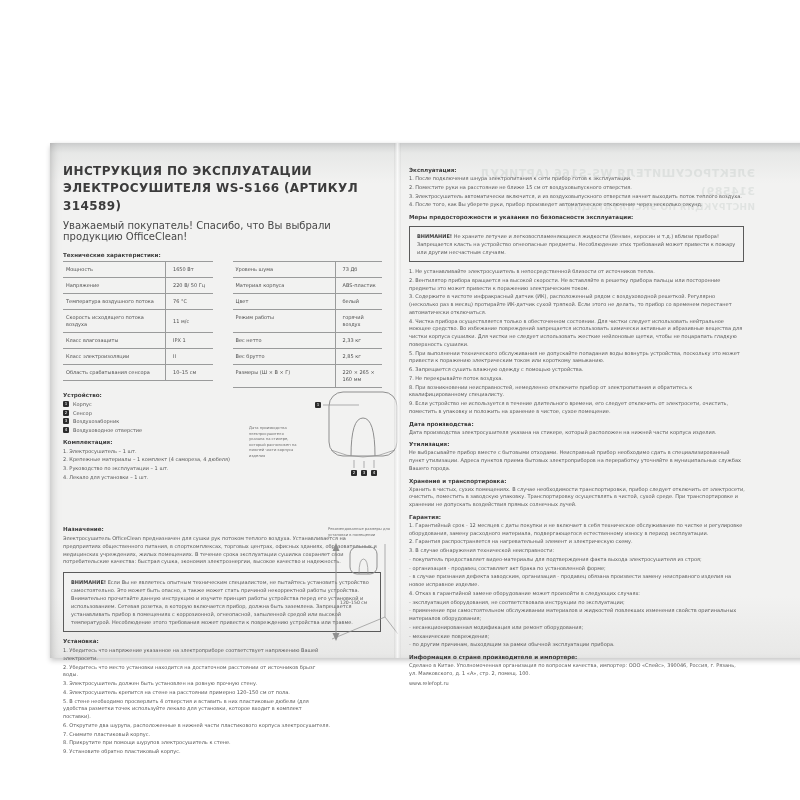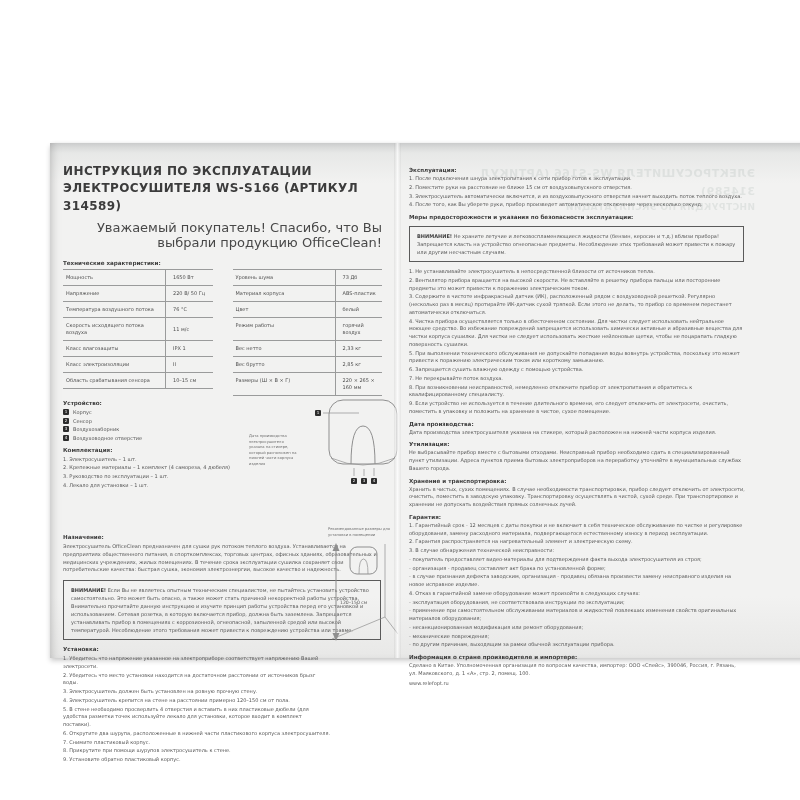--- a/index.html
+++ b/index.html
@@ -18,21 +18,21 @@
     padding-left:42px;
   }
   .fold{
     position:absolute;left:344px;top:0;width:7px;height:100%;
     background:linear-gradient(90deg,rgba(90,90,90,0.10),rgba(255,255,255,0.65) 50%,rgba(90,90,90,0.08));
   }
   .page{position:absolute;top:0;height:100%;color:#565656;}
   .page-left{left:0;width:344px;padding:20px 12px 0 13px;box-sizing:border-box;}
   .page-right{left:351px;width:356px;padding:24px 12px 0 8px;box-sizing:border-box;}
   .title{font-size:12px;font-weight:700;color:#3c3c3c;line-height:1.45;letter-spacing:0.4px;margin:0 0 5px 0;}
-  .greeting{font-size:13px;color:#484848;margin:0 0 10px 0;text-align:right;}
+  .greeting{font-size:10px;color:#484848;margin:0 0 10px 0;}
   .h{font-size:5.6px;font-weight:700;color:#3e3e3e;margin:6px 0 3px 0;}
   .h:first-child{margin-top:0;}
   .txt{font-size:5px;line-height:1.55;color:#565656;margin:0 0 2px 0;}
   .tiny{font-size:3.7px;line-height:1.5;color:#6e6e6e;}
   
   .specs{display:flex;gap:20px;margin-bottom:4px;}
   .spec-table{width:158px;border-top:1px solid #9a9b9b;font-size:5px;color:#4f4f4f;}
   .spec-row{display:flex;border-bottom:1px solid #9a9b9b;align-items:stretch;}
   .spec-label{flex:0 0 95px;padding:4px 4px 4px 3px;border-right:1px solid #9a9b9b;line-height:1.4;}
   .spec-value{flex:1;padding:4px 0 4px 7px;line-height:1.4;align-self:center;}

